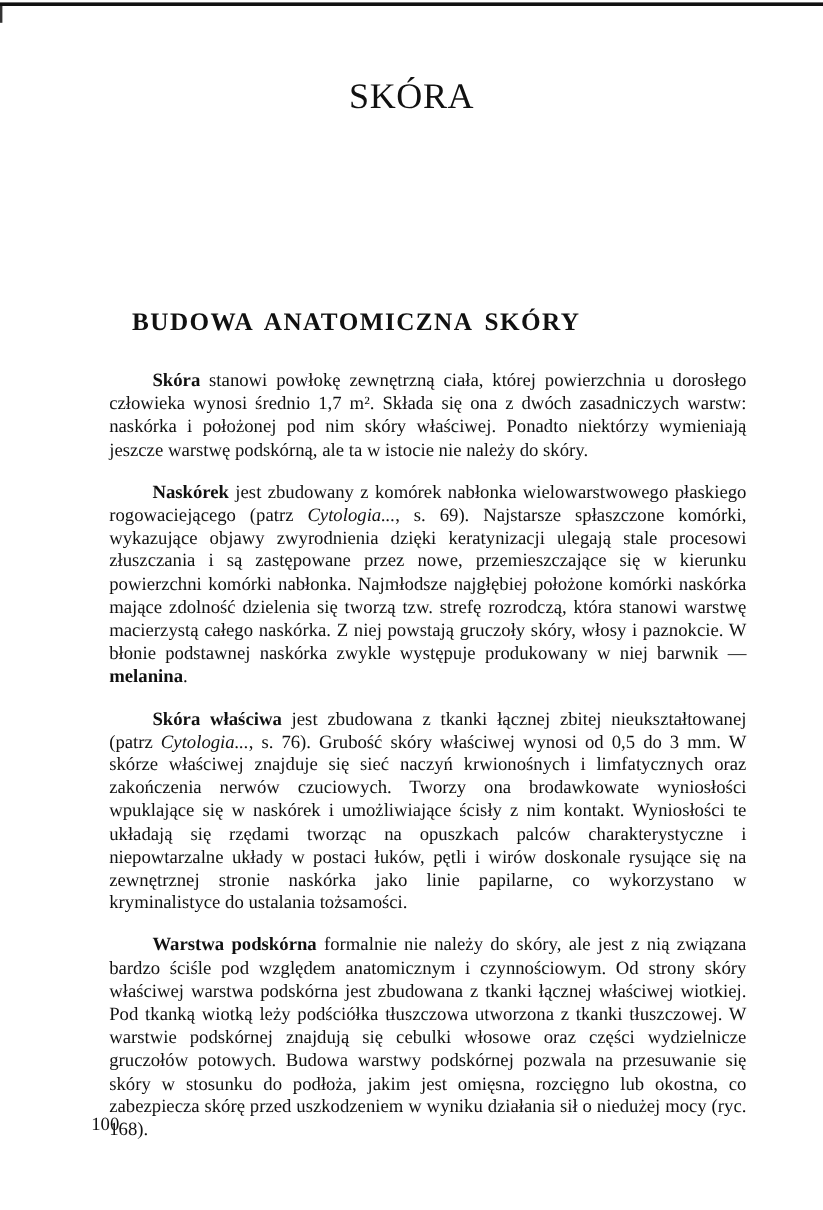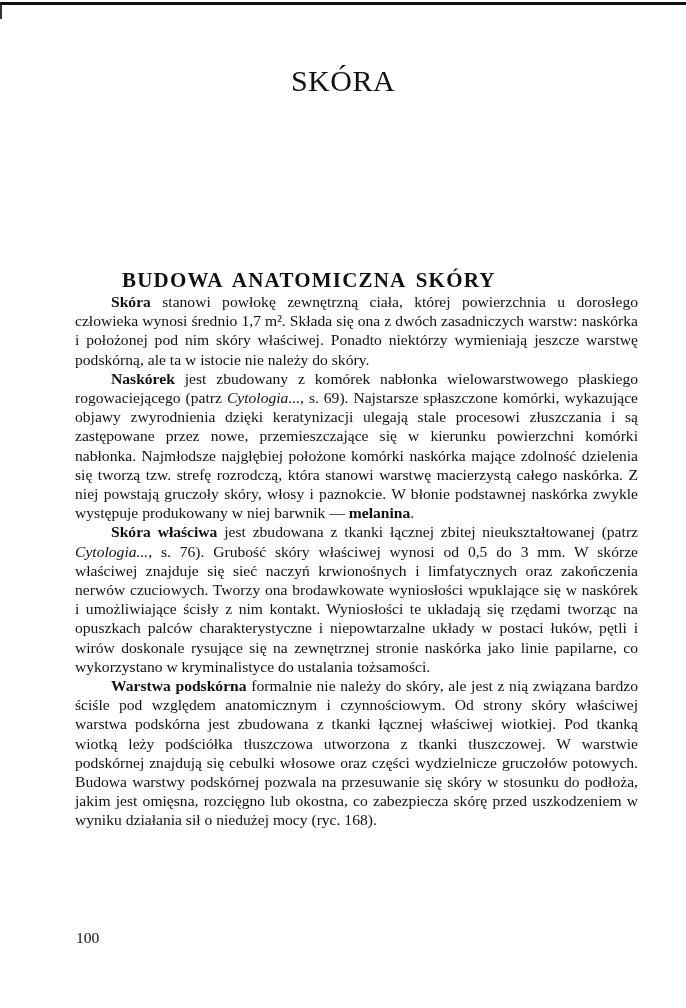--- a/index.html
+++ b/index.html
@@ -43,33 +43,33 @@
       margin: 0;
     }
     .section-title {
       position: absolute;
       left: 110px;
       top: 256px;
       font-size: 21px;
       font-weight: bold;
       letter-spacing: 1.2px;
       word-spacing: 4px;
-      margin: 12px;
+      margin: 0;
     }
     .body-text {
       position: absolute;
       left: 75px;
       top: 292px;
       width: 563px;
       font-size: 15.6px;
       line-height: 19.2px;
       text-align: justify;
     }
     .body-text p {
-      margin: 0;
+      margin: 16px;
       text-indent: 36px;
     }
     .body-text b {
       font-weight: bold;
     }
     .body-text i {
     }
     .page-number {
       position: absolute;
       left: 76px;

